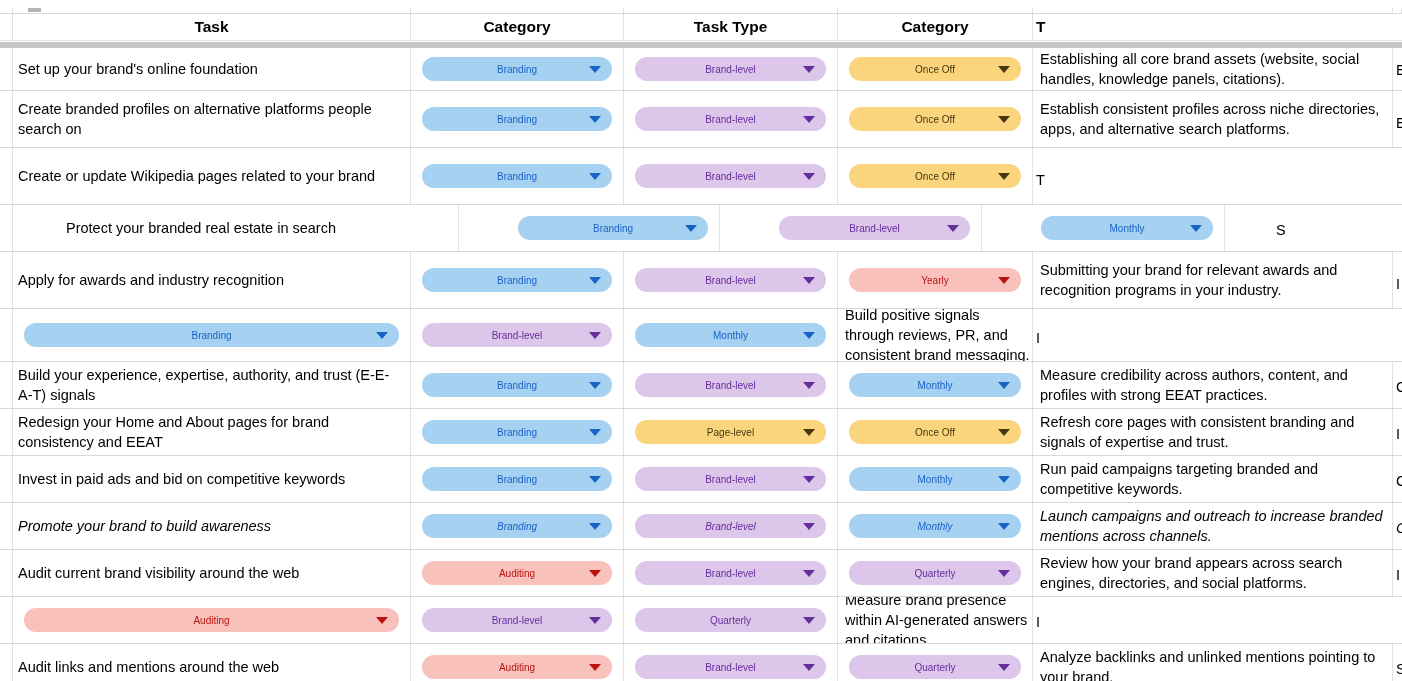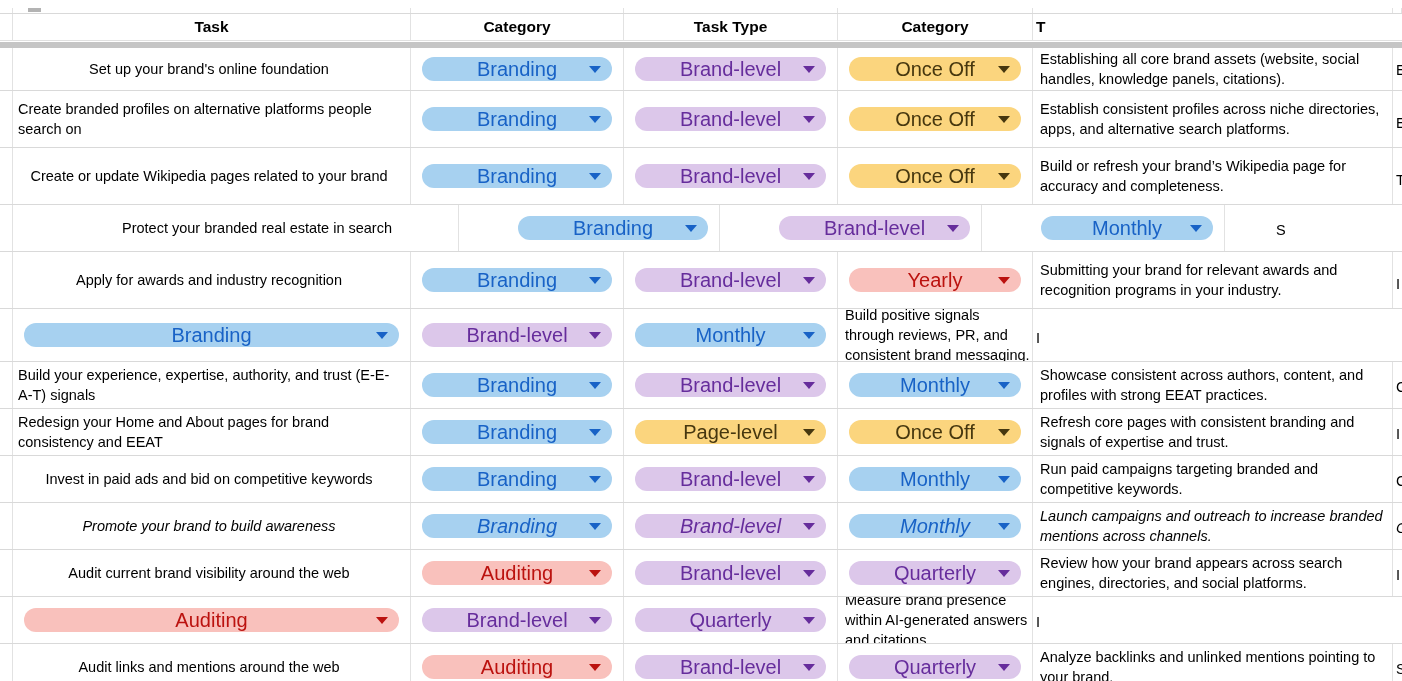--- a/index.html
+++ b/index.html
@@ -23,33 +23,33 @@
   .header-row .cell{display:flex;align-items:center;justify-content:center;}
   .header-label{font-weight:bold;font-size:15.5px;color:#000;white-space:nowrap;}
   .edge-frag{font-weight:bold;font-size:15.5px;color:#000;padding-left:3px;white-space:nowrap;}
 
   
   .freeze-bar{height:6px;background:#c5c5c5;margin-top:1px;}
 
   
   .t-row{border-bottom:1px solid #d9d9d9;}
   .t-row .cell{display:flex;align-items:center;}
-  .task-cell{padding:2px 10px 2px 5px;justify-content:center;}
+  .task-cell{padding:2px 10px 2px 5px;}
   .task-text,.desc-text{font-size:14.5px;line-height:20px;color:#000;}
   .desc-cell{padding:2px 2px 2px 7px;}
   .chip-cell{padding:0 11px;}
   .edge-cell{padding-left:3px;align-items:flex-start;}
   .edge-cell .frag{font-size:14.5px;line-height:20px;color:#000;white-space:pre;}
 
   
   .chip{
     position:relative;flex:1;height:24px;border-radius:12.5px;
     display:flex;align-items:center;justify-content:center;cursor:pointer;
   }
-  .chip-label{font-size:20px;white-space:nowrap;text-align:right;}
+  .chip-label{font-size:10px;white-space:nowrap;text-align:right;}
   .tri{
     position:absolute;right:11px;top:50%;margin-top:-3px;
     width:0;height:0;border-left:6px solid transparent;border-right:6px solid transparent;
     border-top:7px solid currentColor;
   }
 </style>
 </head>
 <body>
 
 <div class="sheet">
@@ -163,23 +163,20 @@
             <span class="chip-label">Brand-level</span>
             <span class="tri"></span>
           </div>
         </div>
         <div class="cell chip-cell">
           <div class="chip" style="background: rgb(251, 213, 126); color: rgb(70, 55, 15);">
             <span class="chip-label">Once Off</span>
             <span class="tri"></span>
           </div>
         </div>
-        <div class="cell desc-cell">
-          <span class="desc-text">Build or refresh your brand’s Wikipedia page for accuracy and completeness.</span>
-        </div>
         <div class="cell edge-cell">
           <span class="frag" style="margin-top: 8px;">T</span>
         </div>
       </div>
       <div class="grid-row t-row" style="height: 46px; gap: 48px;">
         <div class="cell"></div>
         <div class="cell task-cell">
           <span class="task-text">Protect your branded real estate in search</span>
         </div>
         <div class="cell chip-cell">
@@ -278,21 +275,21 @@
             <span class="tri"></span>
           </div>
         </div>
         <div class="cell chip-cell">
           <div class="chip" style="background: rgb(167, 209, 240); color: rgb(24, 98, 198);">
             <span class="chip-label">Monthly</span>
             <span class="tri"></span>
           </div>
         </div>
         <div class="cell desc-cell">
-          <span class="desc-text">Showcase consistent across authors, content, and profiles with strong EEAT practices.</span>
+          <span class="desc-text">Measure credibility across authors, content, and profiles with strong EEAT practices.</span>
         </div>
         <div class="cell edge-cell">
           <span class="frag" style="margin-top: 3px;">C</span>
         </div>
       </div>
       <div class="grid-row t-row" style="height: 46px;">
         <div class="cell"></div>
         <div class="cell task-cell">
           <span class="task-text">Redesign your Home and About pages for brand consistency and EEAT</span>
         </div>

